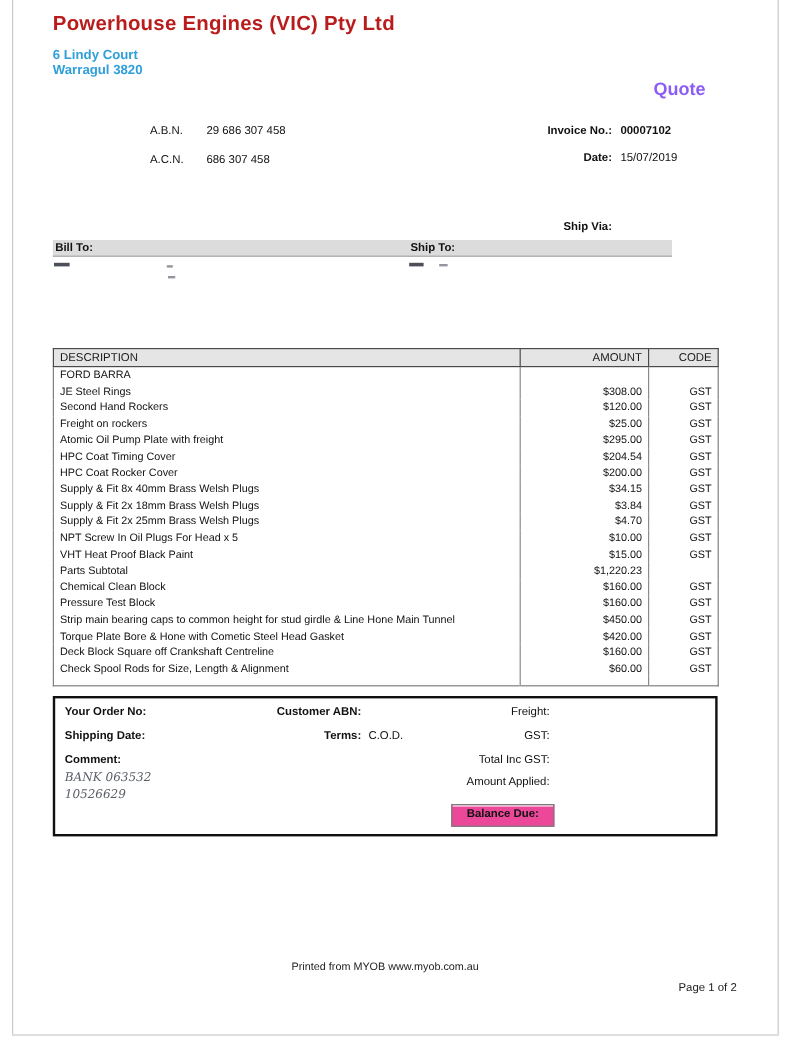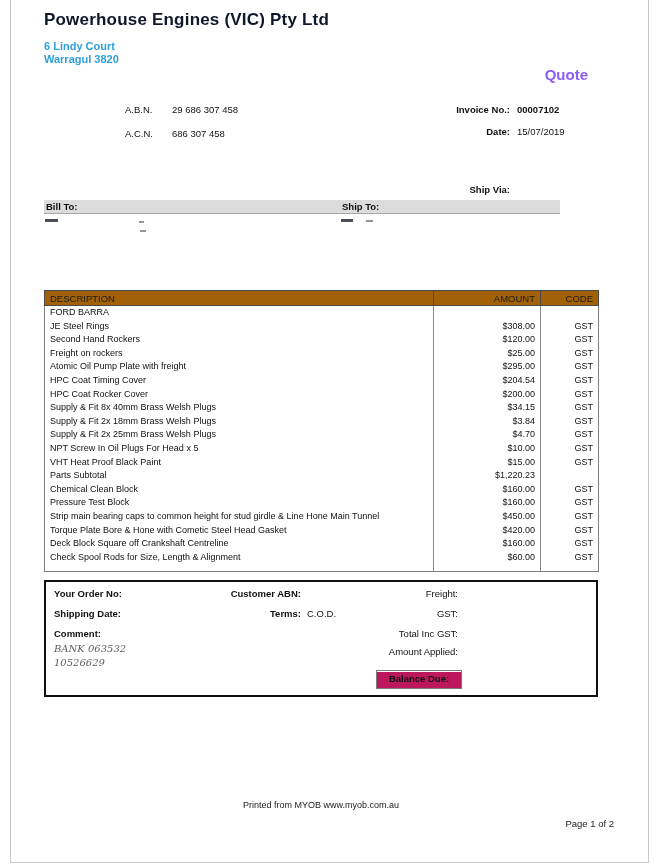--- a/index.html
+++ b/index.html
@@ -29,50 +29,50 @@
     font-size:9.5px;font-weight:bold;line-height:14px;padding-left:2px;box-sizing:border-box;}
   .frag{position:absolute;background:#4a4f5a;}
 
   
   .items{left:44px;top:290px;width:554px;border-collapse:collapse;table-layout:fixed;
     font-size:9px;border:1px solid #7f7f7f;}
   .items col.c-desc{width:389px;}
   .items col.c-amount{width:107px;}
   .items col.c-code{width:58px;}
   .items thead td{
-    background:#a16207;border:1px solid #4a4a4a;height:14px;
+    background:#e5e5e5;border:1px solid #4a4a4a;height:14px;
     font-size:9.5px;color:#1a1a1a;padding:0 5px;white-space:nowrap;overflow:hidden;}
   .items thead .h-amount,.items thead .h-code{text-align:right;}
   .items tbody td{height:13.6px;line-height:13.6px;padding:0 5px;white-space:nowrap;overflow:hidden;}
   .items tbody .td-amount{text-align:right;border-left:1px solid #8a8a8a;border-right:1px solid #8a8a8a;}
   .items tbody .td-code{text-align:right;}
   .items tbody tr.filler td{height:7px;}
 
   
   .summary{left:44px;top:580px;width:554px;height:117px;border:2px solid #101010;box-sizing:border-box;}
   .summary .lbl{position:absolute;font-size:9.5px;font-weight:bold;white-space:nowrap;}
   .summary .val{position:absolute;font-size:9.5px;white-space:nowrap;}
   .summary .rlbl{position:absolute;left:250px;width:162px;text-align:right;font-size:9.5px;white-space:nowrap;}
   .summary .comment-text{position:absolute;font-family:"DejaVu Serif", serif;font-style:italic;
     font-size:10px;color:#5a5f66;white-space:nowrap;}
   .balance-box{position:absolute;left:330px;top:88px;width:84px;height:17px;
-    background:#be185d;border:1px solid #7a7a7a;box-shadow:inset 0 1px 0 #ffffff;
+    background:#ec4899;border:1px solid #7a7a7a;box-shadow:inset 0 1px 0 #ffffff;
     text-align:center;line-height:16px;font-size:9.5px;font-weight:bold;}
 
   .printed-from{left:44px;top:800px;width:554px;text-align:center;font-size:9px;color:#222;}
   .page-indicator{left:450px;top:818px;width:164px;text-align:right;font-size:9.5px;color:#222;}
 </style>
 </head>
 <body>
 
 <div class="vline" style="left:10px;top:0;height:862px;"></div>
 <div class="vline" style="left:648px;top:0;height:862px;"></div>
 <div class="hline" style="left:10px;top:862px;width:639px;"></div>
 
-<div class="abs company-name" style="color: #0f172a;">Powerhouse Engines (VIC) Pty Ltd</div>
+<div class="abs company-name" style="color: #b91c1c;">Powerhouse Engines (VIC) Pty Ltd</div>
 <div class="abs addr1" style="color: rgb(47, 159, 217);">6 Lindy Court</div>
 <div class="abs addr2" style="color: rgb(47, 159, 217);">Warragul 3820</div>
 <div class="abs doc-type">Quote</div>
 
 <div class="abs abn-label">A.B.N.</div>
 <div class="abs abn-value">29 686 307 458</div>
 <div class="abs acn-label">A.C.N.</div>
 <div class="abs acn-value">686 307 458</div>
 
 <div class="abs inv-label" style="top:104px;">Invoice No.:</div>

